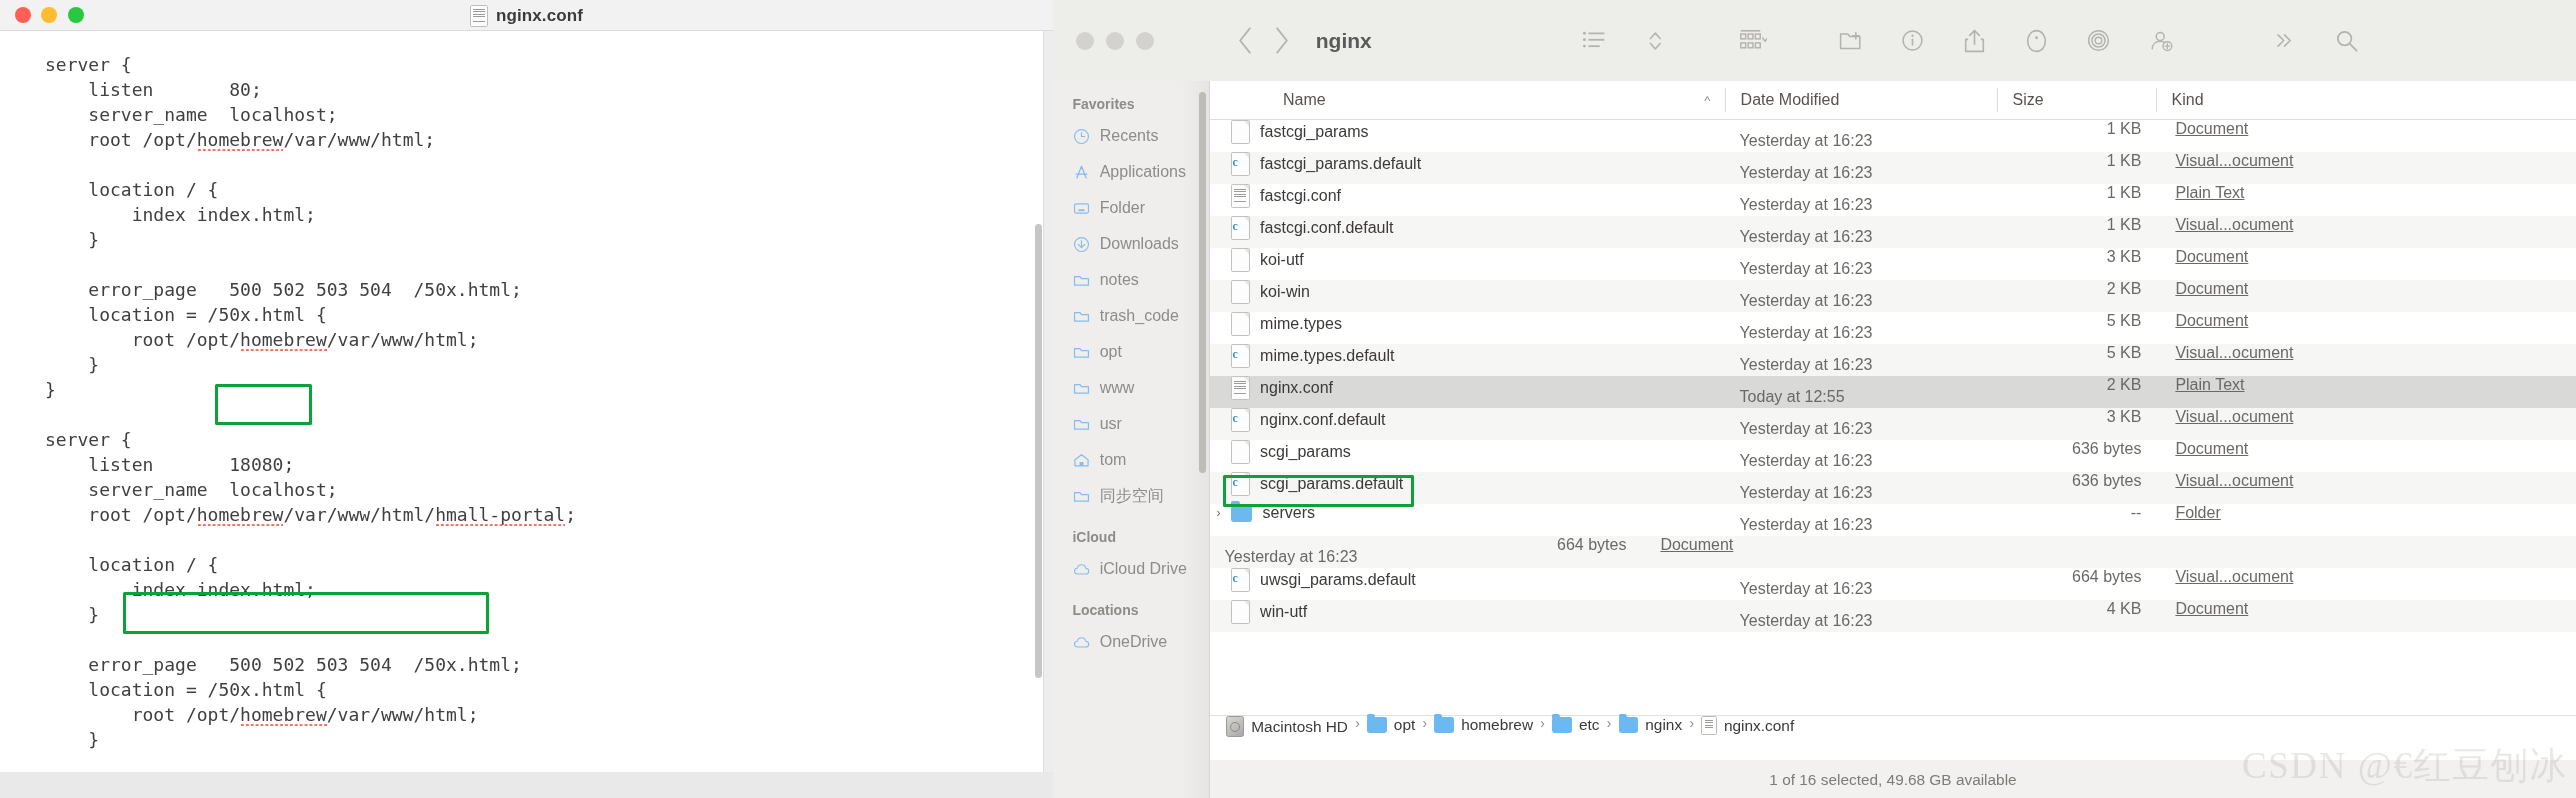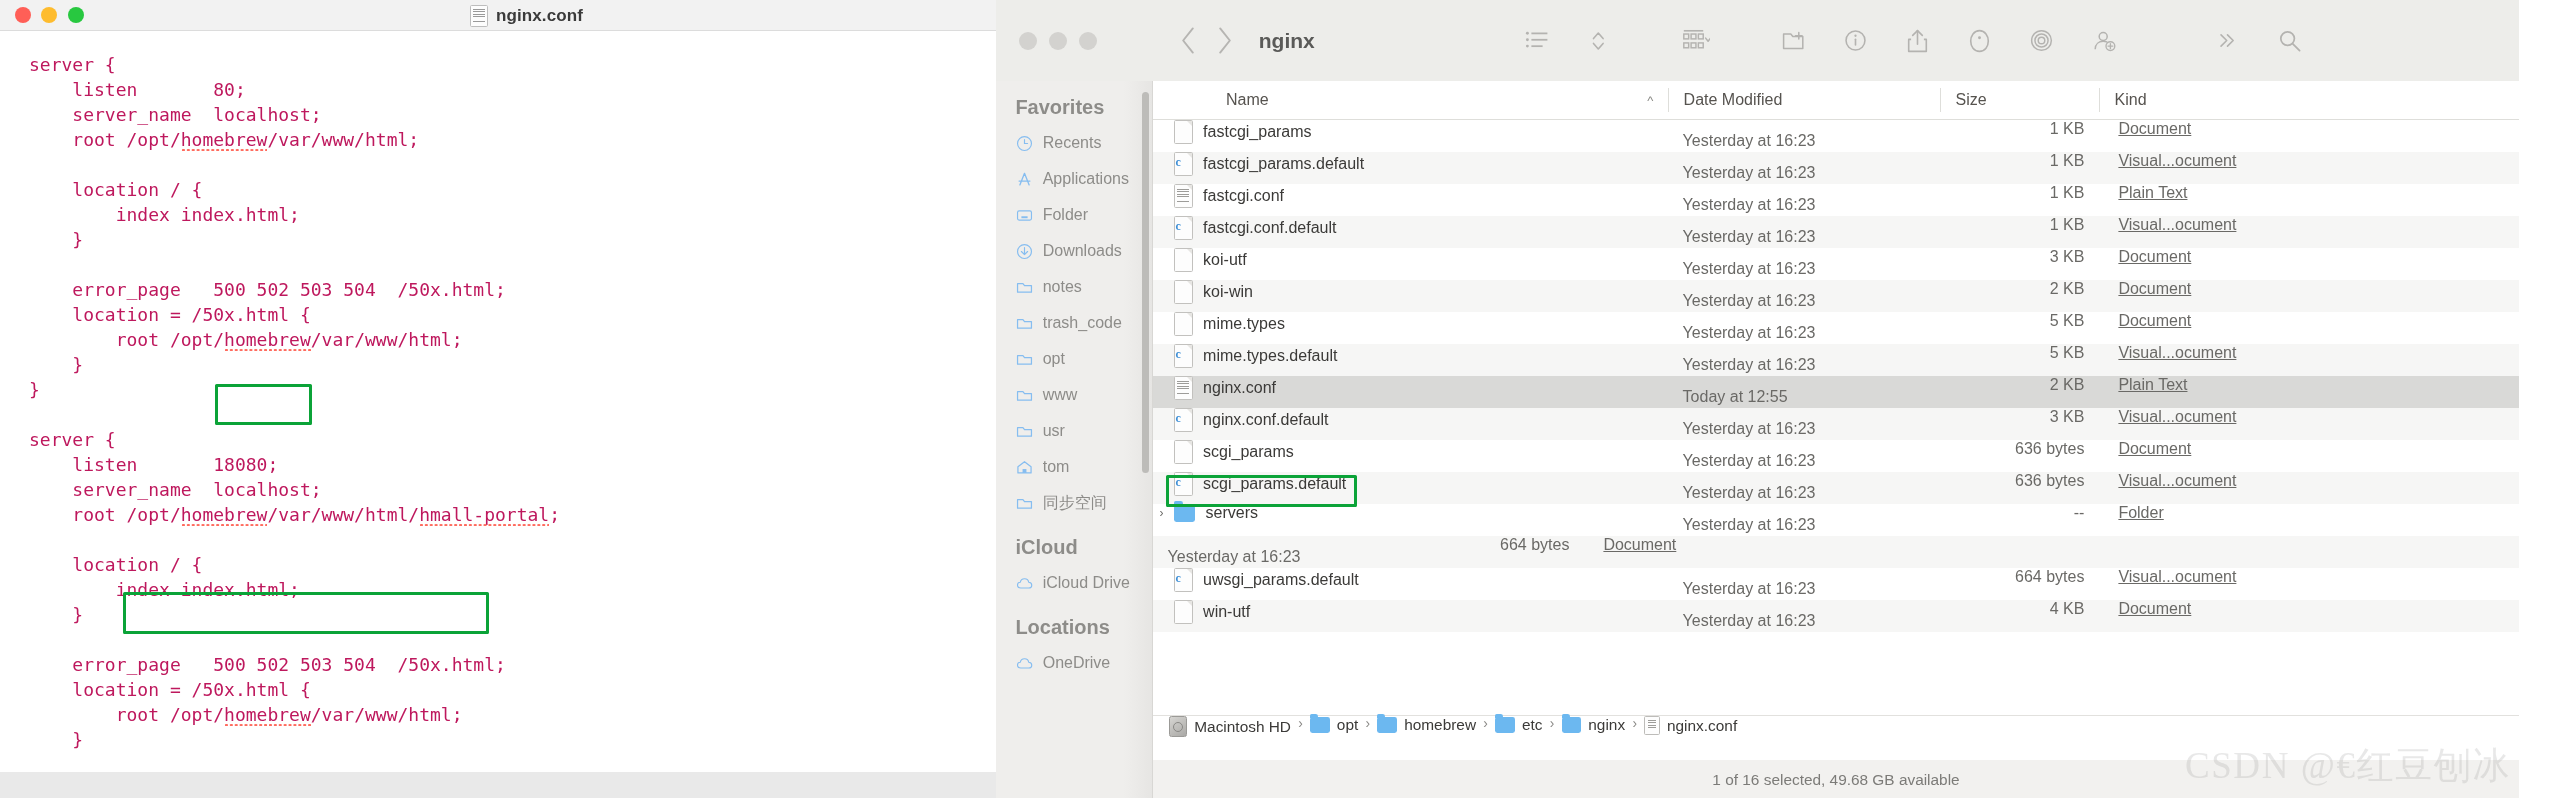--- a/index.html
+++ b/index.html
@@ -56,28 +56,28 @@
   }
 
   .editor-body {
     position: relative;
     width: 1053px;
     height: 768px;
     background: #ffffff;
   }
   .code-area {
     position: absolute;
-    left: 0; top: 0;
+    left: 16px; top: 0;
     width: 1037px;
     height: 768px;
     padding: 21px 0 0 29px;
     font-family: "DejaVu Sans Mono", "Liberation Mono", monospace;
     font-size: 18px;
     line-height: 25px;
-    color: #be185d;
+    color: #404040;
     white-space: pre;
     overflow: hidden;
   }
   .code-line { height: 25px; position: relative; }
   .sp { position: relative; }
   .sp::after {
     content: "";
     position: absolute;
     left: 0; right: 0; bottom: -0.8px;
     height: 4px;
@@ -116,21 +116,21 @@
     border-left: 0.8px solid #dedede;
   }
   .editor-bottom-strip {
     position: absolute; left: 0; bottom: 0;
     width: 1053px; height: 27.5px;
     background: #e9e9e9;
   }
 
   
   .finder-window {
-    position: absolute; left: 996px; top: 0;
+    position: absolute; left: 1053px; top: 0;
     width: 1523px; height: 799px;
     background: #14532d;
     overflow: hidden;
   }
   .finder-toolbar {
     position: relative;
     height: 81px;
     background: #ededea;
     display: flex; align-items: center;
   }
@@ -176,21 +176,21 @@
   .col-kind  { width: 243px; padding-left: 14.6px; border-left: 0.8px solid #dededa; height: 24px; display:flex; align-items:center;}
 
   .finder-sidebar {
     position: absolute; left: 0; top: 81px;
     width: 157px; height: 718px;
     background: linear-gradient(to right, #efeeec 0%, #efeeec 82%, #e6e5e3 100%);
     border-right: 0.8px solid #d8d7d4;
     overflow: hidden;
   }
   .sb-group-title {
-    font-size: 20px; font-weight: 700; color: #8d8c89;
+    font-size: 14px; font-weight: 700; color: #8d8c89;
     padding: 14.6px 0 6.5px 19.4px;
   }
   .sb-item {
     display: flex; align-items: center;
     height: 36px; padding-left: 20px; gap: 9.7px;
     font-size: 16px; color: #8d8c89;
   }
   .sb-icon { width: 17px; height: 17px; flex: 0 0 17px; color: #86bdf0; }
   .sb-icon svg { display: block; }
 

